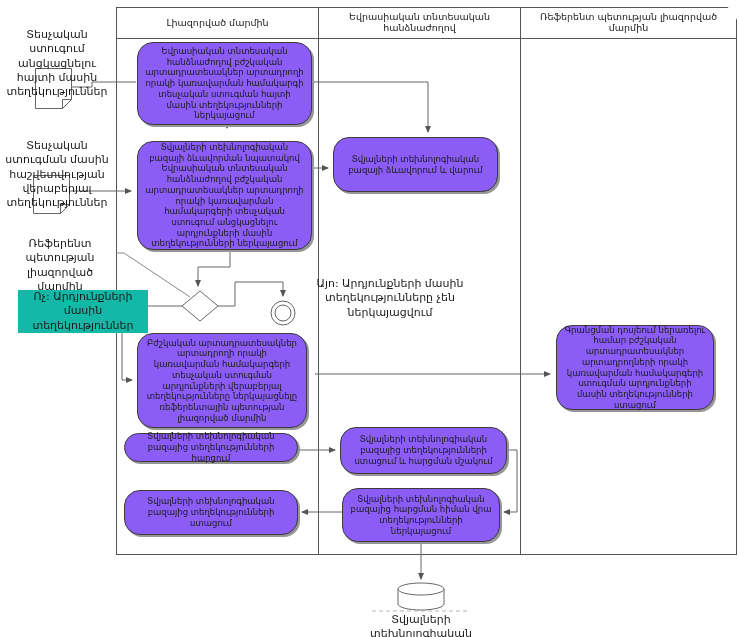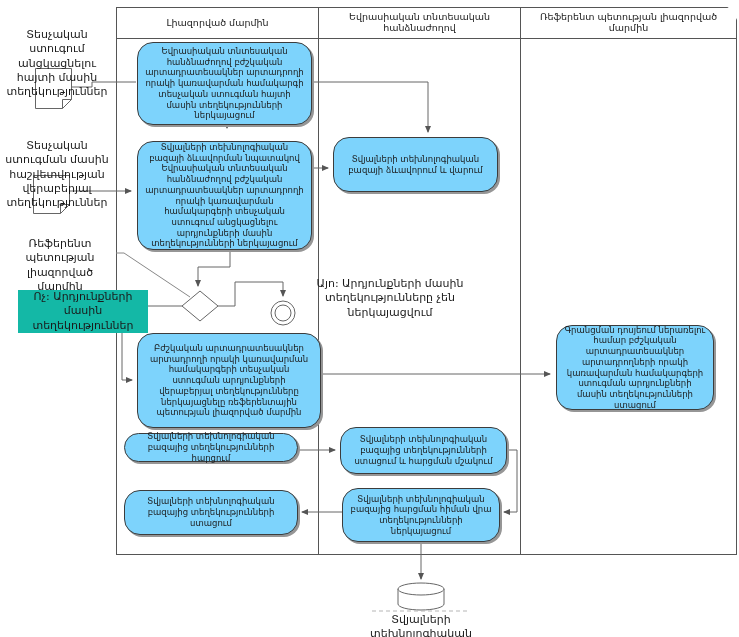--- a/index.html
+++ b/index.html
@@ -11,21 +11,21 @@
     position:absolute;left:116px;top:7px;width:621px;height:548px;
     border:1px solid #555;box-sizing:border-box;background:#fff;
   }
   .lane-vline{position:absolute;top:7px;height:548px;width:1px;background:#555;}
   .header-sep{position:absolute;left:116px;top:38px;width:621px;height:1px;background:#555;}
   .lane-header{
     position:absolute;top:8px;height:30px;display:flex;align-items:center;justify-content:center;
     text-align:center;font-size:9.5px;line-height:1.15;padding:0 8px;box-sizing:border-box;
   }
   .box{
-    position:absolute;background:#7dd3fc;border:1px solid #3c3c3c;border-radius:16px;
+    position:absolute;background:#8b5cf6;border:1px solid #3c3c3c;border-radius:16px;
     box-shadow:2px 2px 0 0 #969696;
     display:flex;align-items:center;justify-content:center;text-align:center;
     font-size:8.5px;line-height:1.26;padding:4px 7px;box-sizing:border-box;z-index:3;
   }
   .freelabel{
     position:absolute;text-align:center;font-size:11px;line-height:1.3;z-index:4;
   }
   .masked{background:#14b8a6;}
   svg.wires{position:absolute;left:0;top:0;z-index:2;}
 </style>
@@ -97,21 +97,21 @@
     <g stroke="#666" fill="#fff" stroke-width="1">
       <path d="M398,589 V604 A23,6 0 0 0 444,604 V589"></path>
       <ellipse cx="421" cy="589" rx="23" ry="6"></ellipse>
     </g>
 
     <path d="M372,611 H468" stroke="#b5b5b5" stroke-dasharray="4 3" fill="none"></path>
   </svg>
 
   <div class="box" style="left:137px;top:42px;width:175px;height:83px;">Եվրասիական տնտեսական հանձնաժողով բժշկական արտադրատեսակներ արտադրողի որակի կառավարման համակարգի տեսչական ստուգման հայտի մասին տեղեկությունների ներկայացում</div>
   <div class="box" style="left:137px;top:141px;width:175px;height:109px;">Տվյալների տեխնոլոգիական բազայի ձևավորման նպատակով Եվրասիական տնտեսական հանձնաժողով բժշկական արտադրատեսակներ արտադրողի որակի կառավարման համակարգերի տեսչական ստուգում անցկացնելու արդյունքների մասին տեղեկությունների ներկայացում</div>
-  <div class="box" style="left:137px;top:333px;width:184px;height:95px;">Բժշկական արտադրատեսակներ արտադրողի որակի կառավարման համակարգերի տեսչական ստուգման արդյունքների վերաբերյալ տեղեկությունները ներկայացնելը ռեֆերենտային պետության լիազորված մարմին</div>
+  <div class="box" style="left:137px;top:333px;width:170px;height:95px;">Բժշկական արտադրատեսակներ արտադրողի որակի կառավարման համակարգերի տեսչական ստուգման արդյունքների վերաբերյալ տեղեկությունները ներկայացնելը ռեֆերենտային պետության լիազորված մարմին</div>
   <div class="box" style="left:124px;top:433px;width:174px;height:29px;">Տվյալների տեխնոլոգիական բազայից տեղեկությունների հարցում</div>
   <div class="box" style="left:124px;top:490px;width:174px;height:45px;">Տվյալների տեխնոլոգիական բազայից տեղեկությունների ստացում</div>
 
   <div class="box" style="left:333px;top:137px;width:165px;height:55px;">Տվյալների տեխնոլոգիական բազայի ձևավորում և վարում</div>
   <div class="box" style="left:340px;top:427px;width:167px;height:47px;">Տվյալների տեխնոլոգիական բազայից տեղեկությունների ստացում և հարցման մշակում</div>
   <div class="box" style="left:342px;top:488px;width:158px;height:54px;">Տվյալների տեխնոլոգիական բազայից հարցման հիման վրա տեղեկությունների ներկայացում</div>
 
   <div class="box" style="left:556px;top:325px;width:158px;height:85px;">Գրանցման դոսյեում ներառելու համար բժշկական արտադրատեսակներ արտադրողների որակի կառավարման համակարգերի ստուգման արդյունքների մասին տեղեկությունների ստացում</div>
 
   <div class="freelabel" style="left:0px;top:28px;width:114px;">Տեսչական ստուգում անցկացնելու հայտի մասին տեղեկություններ</div>

